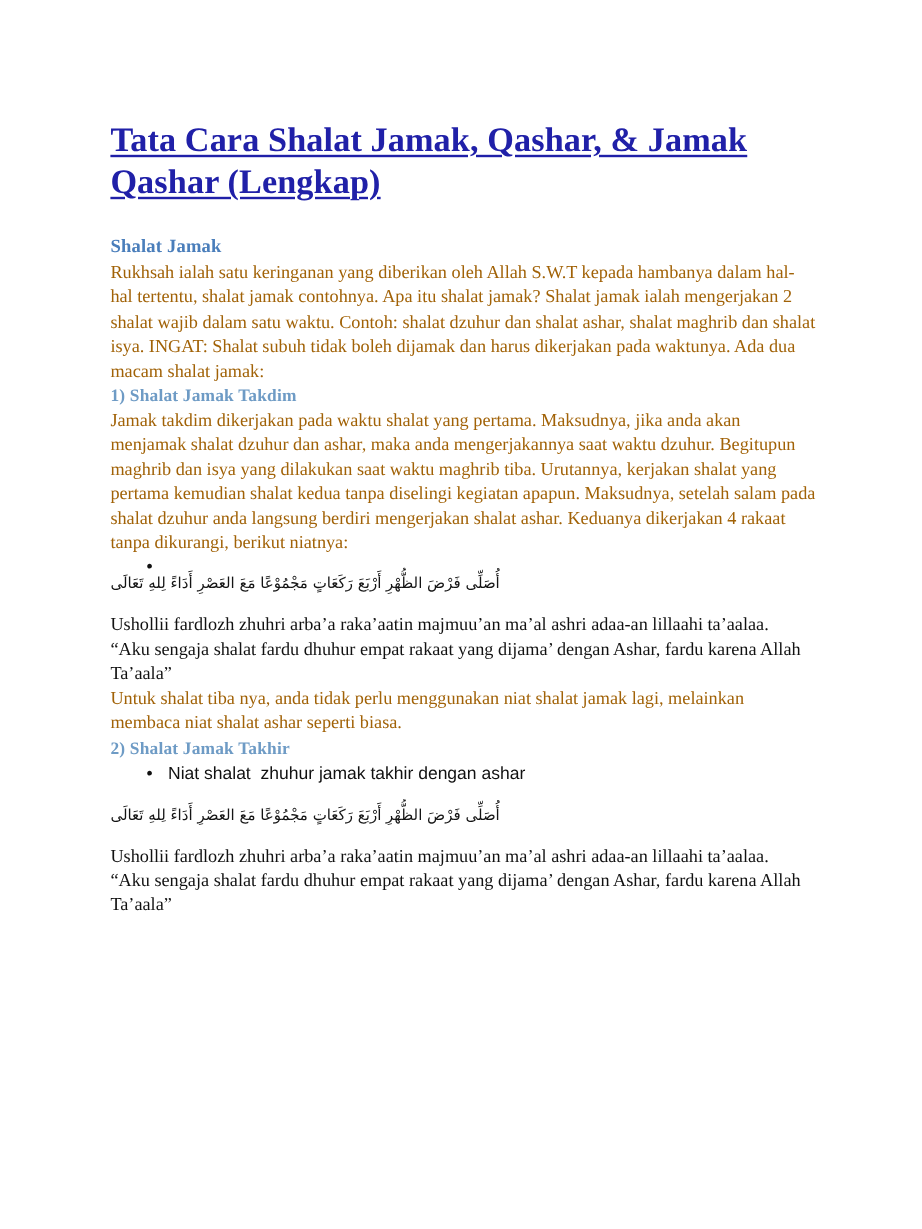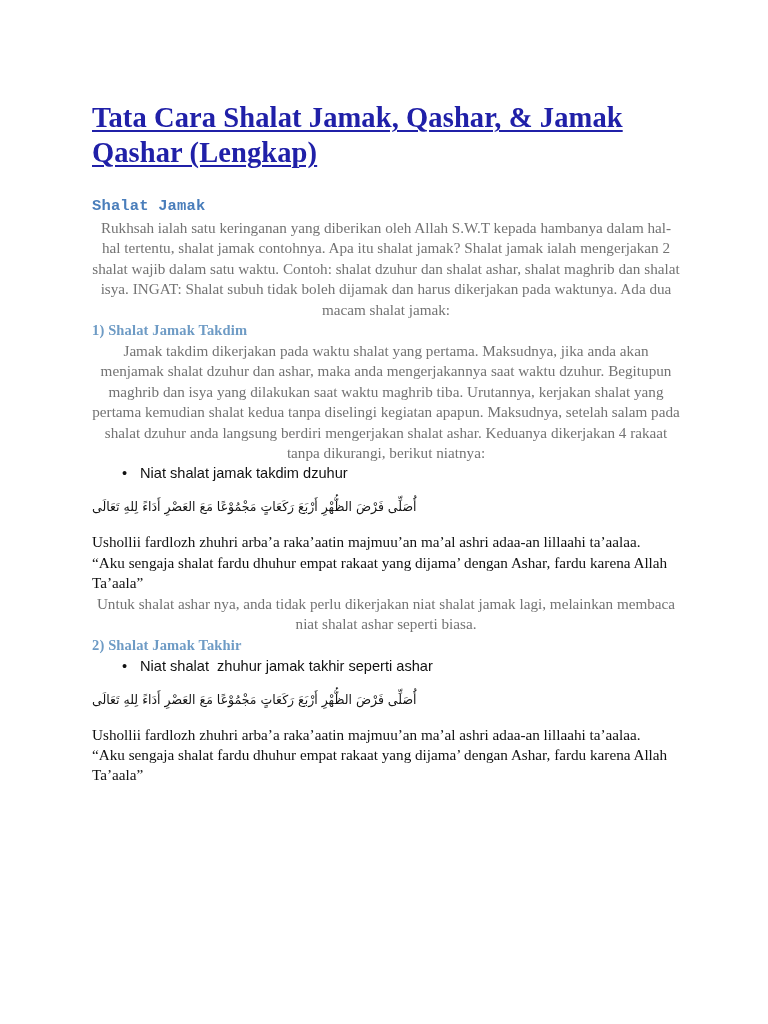--- a/index.html
+++ b/index.html
@@ -44,21 +44,21 @@
   }
   .doc-title .title-line {
     display: inline;
     text-decoration: underline;
     text-decoration-thickness: 2px;
     text-underline-offset: 3px;
   }
 
   
   .h-section {
-    font-family: Liberation Mono, monospace;
+    font-family: Liberation Serif, serif;
     font-size: 15.5px;
     font-weight: bold;
     color: #4A7EBB;
     line-height: 20px;
     margin: 0 0 2px 0;
     letter-spacing: 0.15px;
   }
 
   .h-sub {
     font-family: Liberation Serif, serif;
@@ -69,22 +69,22 @@
     margin: 0 0 1px 0;
     letter-spacing: 0.15px;
   }
 
   
   p.body-text {
     font-family: "Liberation Serif", "DejaVu Serif", serif;
     font-size: 15.2px;
     line-height: 20.4px;
     margin: 0;
-    text-align: center;
-    color: #737373;
+    text-align: left;
+    color: #a16207;
   }
   .gap-md { margin-bottom: 14px; }
   .gap-lg { margin-bottom: 19px; }
   .gap-xl { margin-bottom: 22px; }
 
   
   ul.bullets {
     list-style: none;
     margin: 0 0 10px 0;
     padding: 0;
@@ -140,35 +140,35 @@
 
     <h1 class="doc-title"><span class="title-line">Tata Cara Shalat Jamak, Qashar, &amp; Jamak </span><span class="title-line">Qashar (Lengkap)</span></h1>
 
     <h2 class="h-section">Shalat Jamak</h2>
     <p class="body-text gap-lg">Rukhsah ialah satu keringanan yang diberikan oleh Allah S.W.T kepada hambanya dalam hal-hal tertentu, shalat jamak contohnya. Apa itu shalat jamak? Shalat jamak ialah mengerjakan 2 shalat wajib dalam satu waktu. Contoh: shalat dzuhur dan shalat ashar, shalat maghrib dan shalat isya. INGAT: Shalat subuh tidak boleh dijamak dan harus dikerjakan pada waktunya. Ada dua macam shalat jamak:</p>
 
     <h3 class="h-sub">1) Shalat Jamak Takdim</h3>
     <p class="body-text gap-xl">Jamak takdim dikerjakan pada waktu shalat yang pertama. Maksudnya, jika anda akan menjamak shalat dzuhur dan ashar, maka anda mengerjakannya saat waktu dzuhur. Begitupun maghrib dan isya yang dilakukan saat waktu maghrib tiba. Urutannya, kerjakan shalat yang pertama kemudian shalat kedua tanpa diselingi kegiatan apapun. Maksudnya, setelah salam pada shalat dzuhur anda langsung berdiri mengerjakan shalat ashar. Keduanya dikerjakan 4 rakaat tanpa dikurangi, berikut niatnya:</p>
 
     <ul class="bullets">
-      <li><span class="bullet-dot">•</span><span>Niat shalat jamak takdim dzuhur</span></li>
+      <li><span class="bullet-dot">•</span></li>
     </ul>
 
     <div class="arabic-line">أُصَلِّى فَرْضَ الظُّهْرِ أَرْبَعَ رَكَعَاتٍ مَجْمُوْعًا مَعَ العَصْرِ أَدَاءً لِلهِ تَعَالَى</div>
 
     <p class="translit gap-md">Ushollii fardlozh zhuhri arba’a raka’aatin majmuu’an ma’al ashri adaa-an lillaahi ta’aalaa.</p>
 
     <p class="translit gap-md">“Aku sengaja shalat fardu dhuhur empat rakaat yang dijama’ dengan Ashar, fardu karena Allah Ta’aala”</p>
 
-    <p class="body-text gap-xl">Untuk shalat ashar nya, anda tidak perlu dikerjakan niat shalat jamak lagi, melainkan membaca niat shalat ashar seperti biasa.</p>
+    <p class="body-text gap-xl">Untuk shalat tiba nya, anda tidak perlu menggunakan niat shalat jamak lagi, melainkan membaca niat shalat ashar seperti biasa.</p>
 
     <h3 class="h-sub">2) Shalat Jamak Takhir</h3>
 
     <ul class="bullets">
-      <li><span class="bullet-dot">•</span><span>Niat shalat  zhuhur jamak takhir seperti ashar</span></li>
+      <li><span class="bullet-dot">•</span><span>Niat shalat  zhuhur jamak takhir dengan ashar</span></li>
     </ul>
 
     <div class="arabic-line">أُصَلِّى فَرْضَ الظُّهْرِ أَرْبَعَ رَكَعَاتٍ مَجْمُوْعًا مَعَ العَصْرِ أَدَاءً لِلهِ تَعَالَى</div>
 
     <p class="translit gap-md">Ushollii fardlozh zhuhri arba’a raka’aatin majmuu’an ma’al ashri adaa-an lillaahi ta’aalaa.</p>
 
     <p class="translit">“Aku sengaja shalat fardu dhuhur empat rakaat yang dijama’ dengan Ashar, fardu karena Allah Ta’aala”</p>
 
   </div>
 </div>

